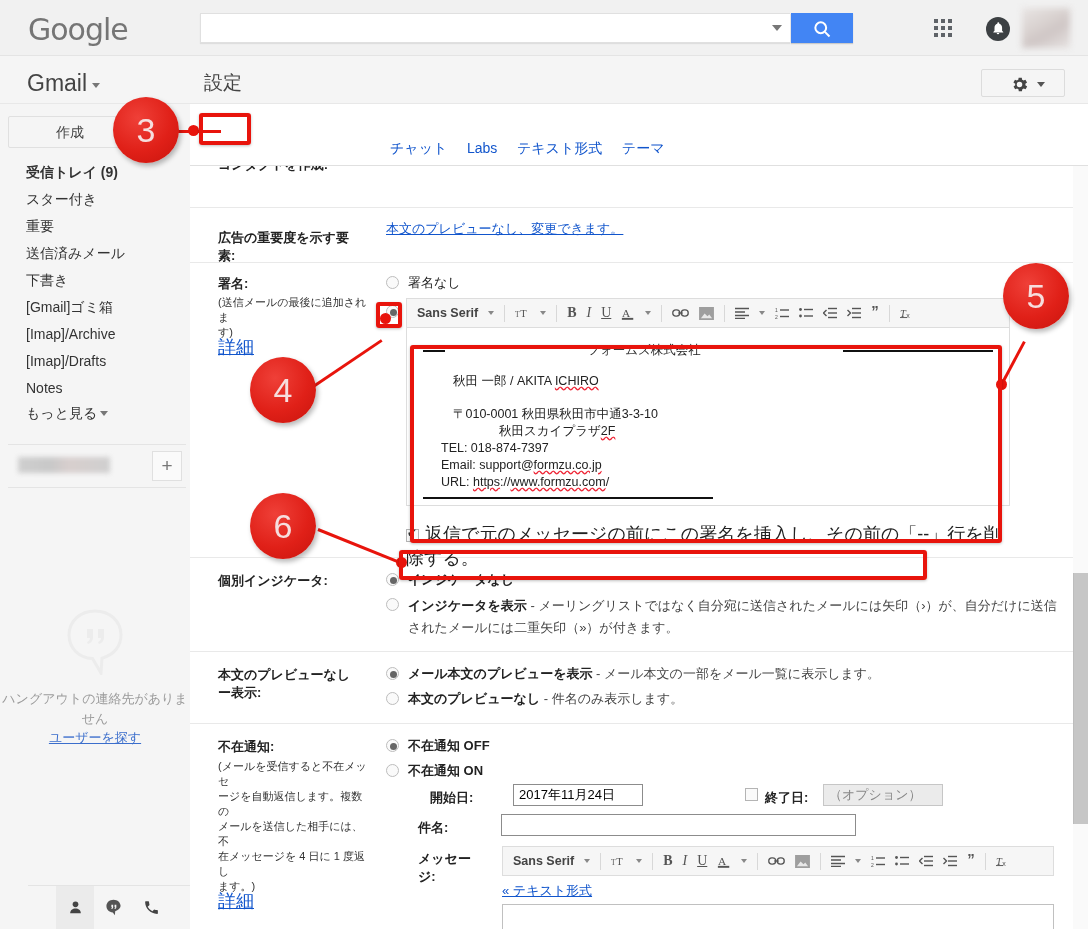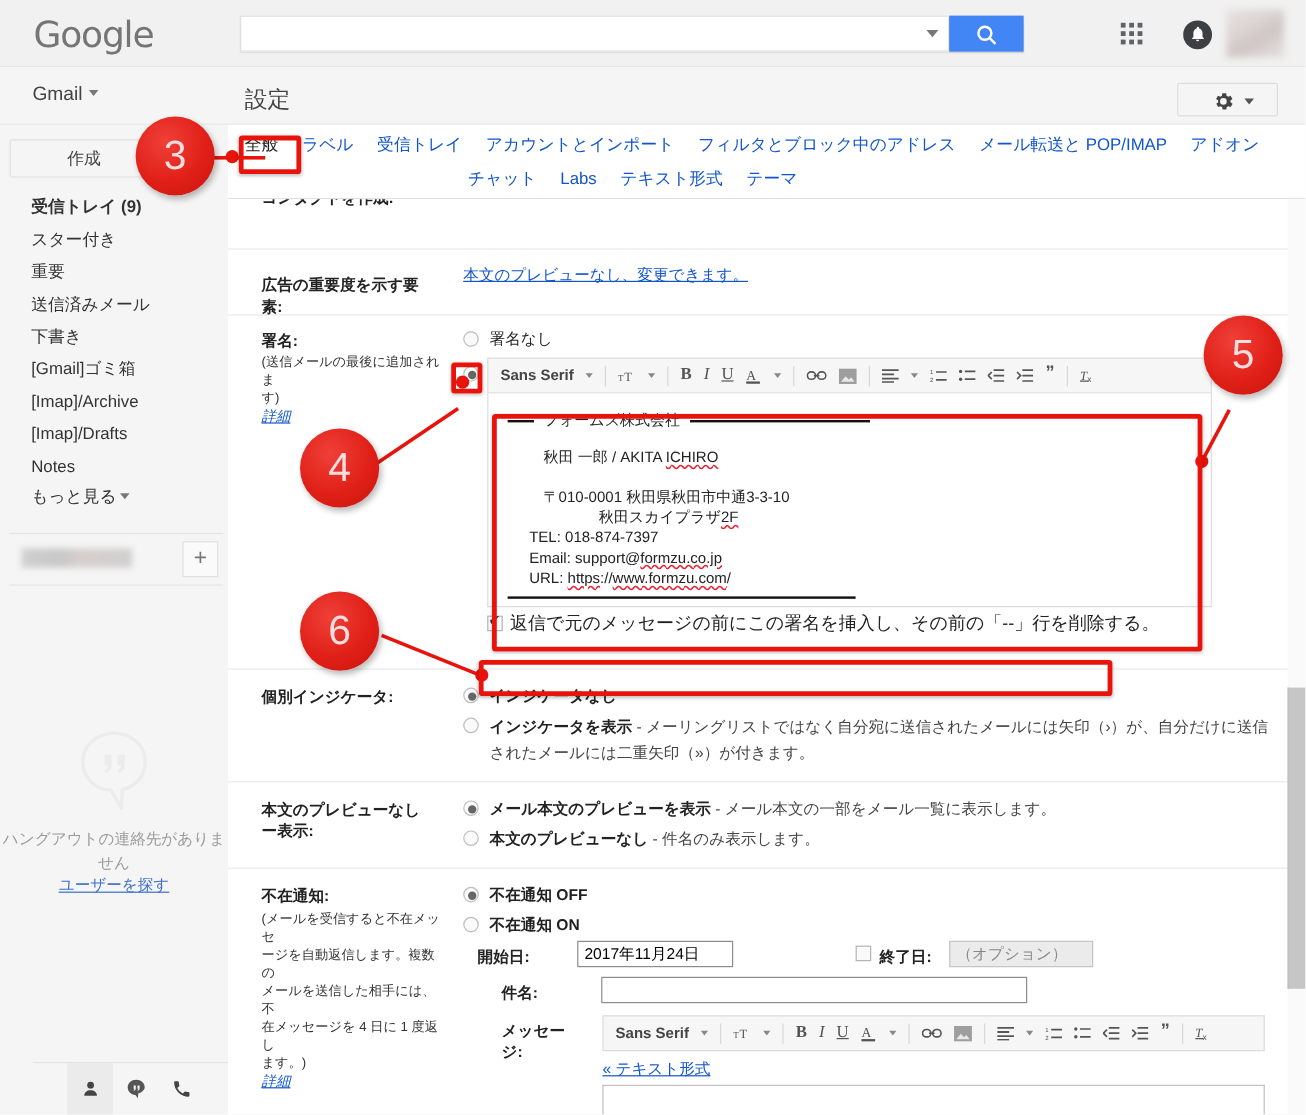--- a/index.html
+++ b/index.html
@@ -61,21 +61,21 @@
     background: linear-gradient(150deg,#e8e4e3 0%, #d9d2d0 40%, #cfc6c5 60%, #e6e2e1 100%);
     filter: blur(3px);
   }
 
   
   .ghead {
     position: absolute; left: 0; top: 56px; width: 1088px; height: 48px;
     background: #f5f5f5; border-bottom: 1px solid #e8e8e8;
   }
   .gmail-logo {
-    position: absolute; left: 27px; top: 14px; font-size: 16px; color: #444;
+    position: absolute; left: 27px; top: 14px; font-size: 23px; color: #444;
   }
   .gmail-caret {
     display: inline-block; margin-left: 5px; vertical-align: 3px;
     width: 0; height: 0; border-left: 4px solid transparent;
     border-right: 4px solid transparent; border-top: 5px solid #777;
   }
   .settings-title {
     position: absolute; left: 204px; top: 14px; font-size: 19px; color: #444;
   }
   .gear-btn {
@@ -160,21 +160,21 @@
   }
   .row { position: relative; border-bottom: 1px solid #e9e9e9; }
   .lbl {
     position: absolute; left: 28px; width: 155px; font-weight: bold;
     font-size: 13px; color: #222; line-height: 18px;
   }
   .sub {
     position: absolute; left: 28px; width: 155px; font-size: 11px;
     color: #333; line-height: 15px; font-weight: normal;
   }
-  .detail-link { color: #15c; font-size: 12px; font-style: italic; }
+  .detail-link { color: #15c; font-size: 18px; }
   .fields { position: absolute; left: 196px; right: 30px; }
   .opt { position: relative; padding-left: 22px; margin-bottom: 6px; font-size: 13px; line-height: 19px; }
   .radio {
     position: absolute; left: 0; top: 3px; width: 13px; height: 13px;
     border-radius: 50%; border: 1px solid #bdbdbd; background: #fafafa;
   }
   .radio.on::after {
     content: ""; position: absolute; left: 3px; top: 3px; width: 7px; height: 7px;
     border-radius: 50%; background: #666;
   }
@@ -196,27 +196,27 @@
   .tb-ic { color: #555; font-size: 13px; padding: 0 4px; line-height: 1; display:flex; align-items:center; }
   .tb-ic.bold { font-weight: bold; font-family: "Liberation Serif", serif; font-size: 14px; }
   .tb-ic.ital { font-style: italic; font-family: "Liberation Serif", serif; font-size: 14px; }
   .tb-ic.und { text-decoration: underline; font-family: "Liberation Serif", serif; font-size: 14px; }
 
   .sigbox {
     border: 1px solid #ddd; border-top: none; background: #fff;
     padding: 10px 16px 6px; height: 178px; font-size: 12.5px; color: #222;
     line-height: 17px;
   }
-  .sig-hr-row { display: flex; align-items: center; gap: 8px; }
+  .sig-hr-row { display: flex; align-items: center; gap: 8px; justify-content: space-between; }
   .sig-dash-short { width: 22px; border-top: 2px solid #111; }
   .sig-dash-long { width: 150px; border-top: 2px solid #111; }
   .sig-bottom-line { width: 290px; border-top: 2px solid #111; margin-top: 6px; }
   .spell { text-decoration: underline; text-decoration-style: wavy; text-decoration-color: #e23; }
 
-  .chkline { font-size: 15px; margin-top: 4px; }
+  .chkline { font-size: 18px; margin-top: 16px; }
   .chkbox {
     display: inline-block; width: 13px; height: 13px; border: 1px solid #b4b4b4;
     background: #fafafa; vertical-align: -2px; margin-right: 6px; position: relative;
   }
   .chkbox.on::after {
     content: "✔"; position: absolute; left: 0px; top: -4px; font-size: 12px; color: #333;
   }
 
   .tin { border: 1px solid #8c8c8c; height: 22px; font-size: 13px; padding: 0 5px;
          font-family: "Liberation Sans", sans-serif; outline: none; }
@@ -347,29 +347,20 @@
       </div>
       <div class="cell" style="left:104px">
         <svg width="17" height="17" viewBox="0 0 24 24" fill="#444" style="position:absolute;left:11px;top:13px">
           <path d="M6.6 10.8a15 15 0 0 0 6.6 6.6l2.2-2.2c.3-.3.7-.4 1-.2 1.2.4 2.4.6 3.6.6.6 0 1 .4 1 1V20c0 .6-.4 1-1 1C10.6 21 3 13.4 3 4c0-.6.4-1 1-1h3.5c.6 0 1 .4 1 1 0 1.3.2 2.5.6 3.6.1.4 0 .8-.2 1.1z"></path>
         </svg>
       </div>
     </div>
   </div>
 
   <div class="tabbar">
-    <div class="tabrow1">
-      <span class="tab active">全般</span>
-      <span class="tab">ラベル</span>
-      <span class="tab">受信トレイ</span>
-      <span class="tab">アカウントとインポート</span>
-      <span class="tab">フィルタとブロック中のアドレス</span>
-      <span class="tab">メール転送と POP/IMAP</span>
-      <span class="tab">アドオン</span>
-    </div>
     <div class="tabrow2">
       <span class="tab">チャット</span>
       <span class="tab">Labs</span>
       <span class="tab">テキスト形式</span>
       <span class="tab">テーマ</span>
     </div>
   </div>
 
   <div class="body">
 
@@ -567,21 +558,21 @@
       <div class="fields" style="top:12px">
         <div class="opt">
           <span class="radio on"></span>
           <b>不在通知 OFF</b>
         </div>
         <div class="opt" style="margin-bottom:2px">
           <span class="radio"></span>
           <b>不在通知 ON</b>
         </div>
 
-        <div style="position:relative; height:28px; margin-left:12px; margin-top:4px;">
+        <div style="position:relative; height:28px; margin-left:44px; margin-top:4px;">
           <span style="position:absolute;left:0;top:5px;font-weight:bold">開始日:</span>
           <input class="tin" style="position: absolute; left: 83px; top: 0px; width: 130px;" value="2017年11月24日">
           <span class="chkbox" style="position:absolute;left:315px;top:4px"></span>
           <span style="position:absolute;left:335px;top:5px;font-weight:bold">終了日:</span>
           <input class="tin dis" style="position: absolute; left: 393px; top: 0px; width: 120px;" disabled="" value="（オプション）" placeholder="（オプション）">
         </div>
 
         <div style="position:relative; height:30px; margin-left:32px; margin-top:2px;">
           <span style="position:absolute;left:0;top:5px;font-weight:bold">件名:</span>
           <input class="tin" style="position: absolute; left: 83px; top: 0px; width: 355px;" value="">

